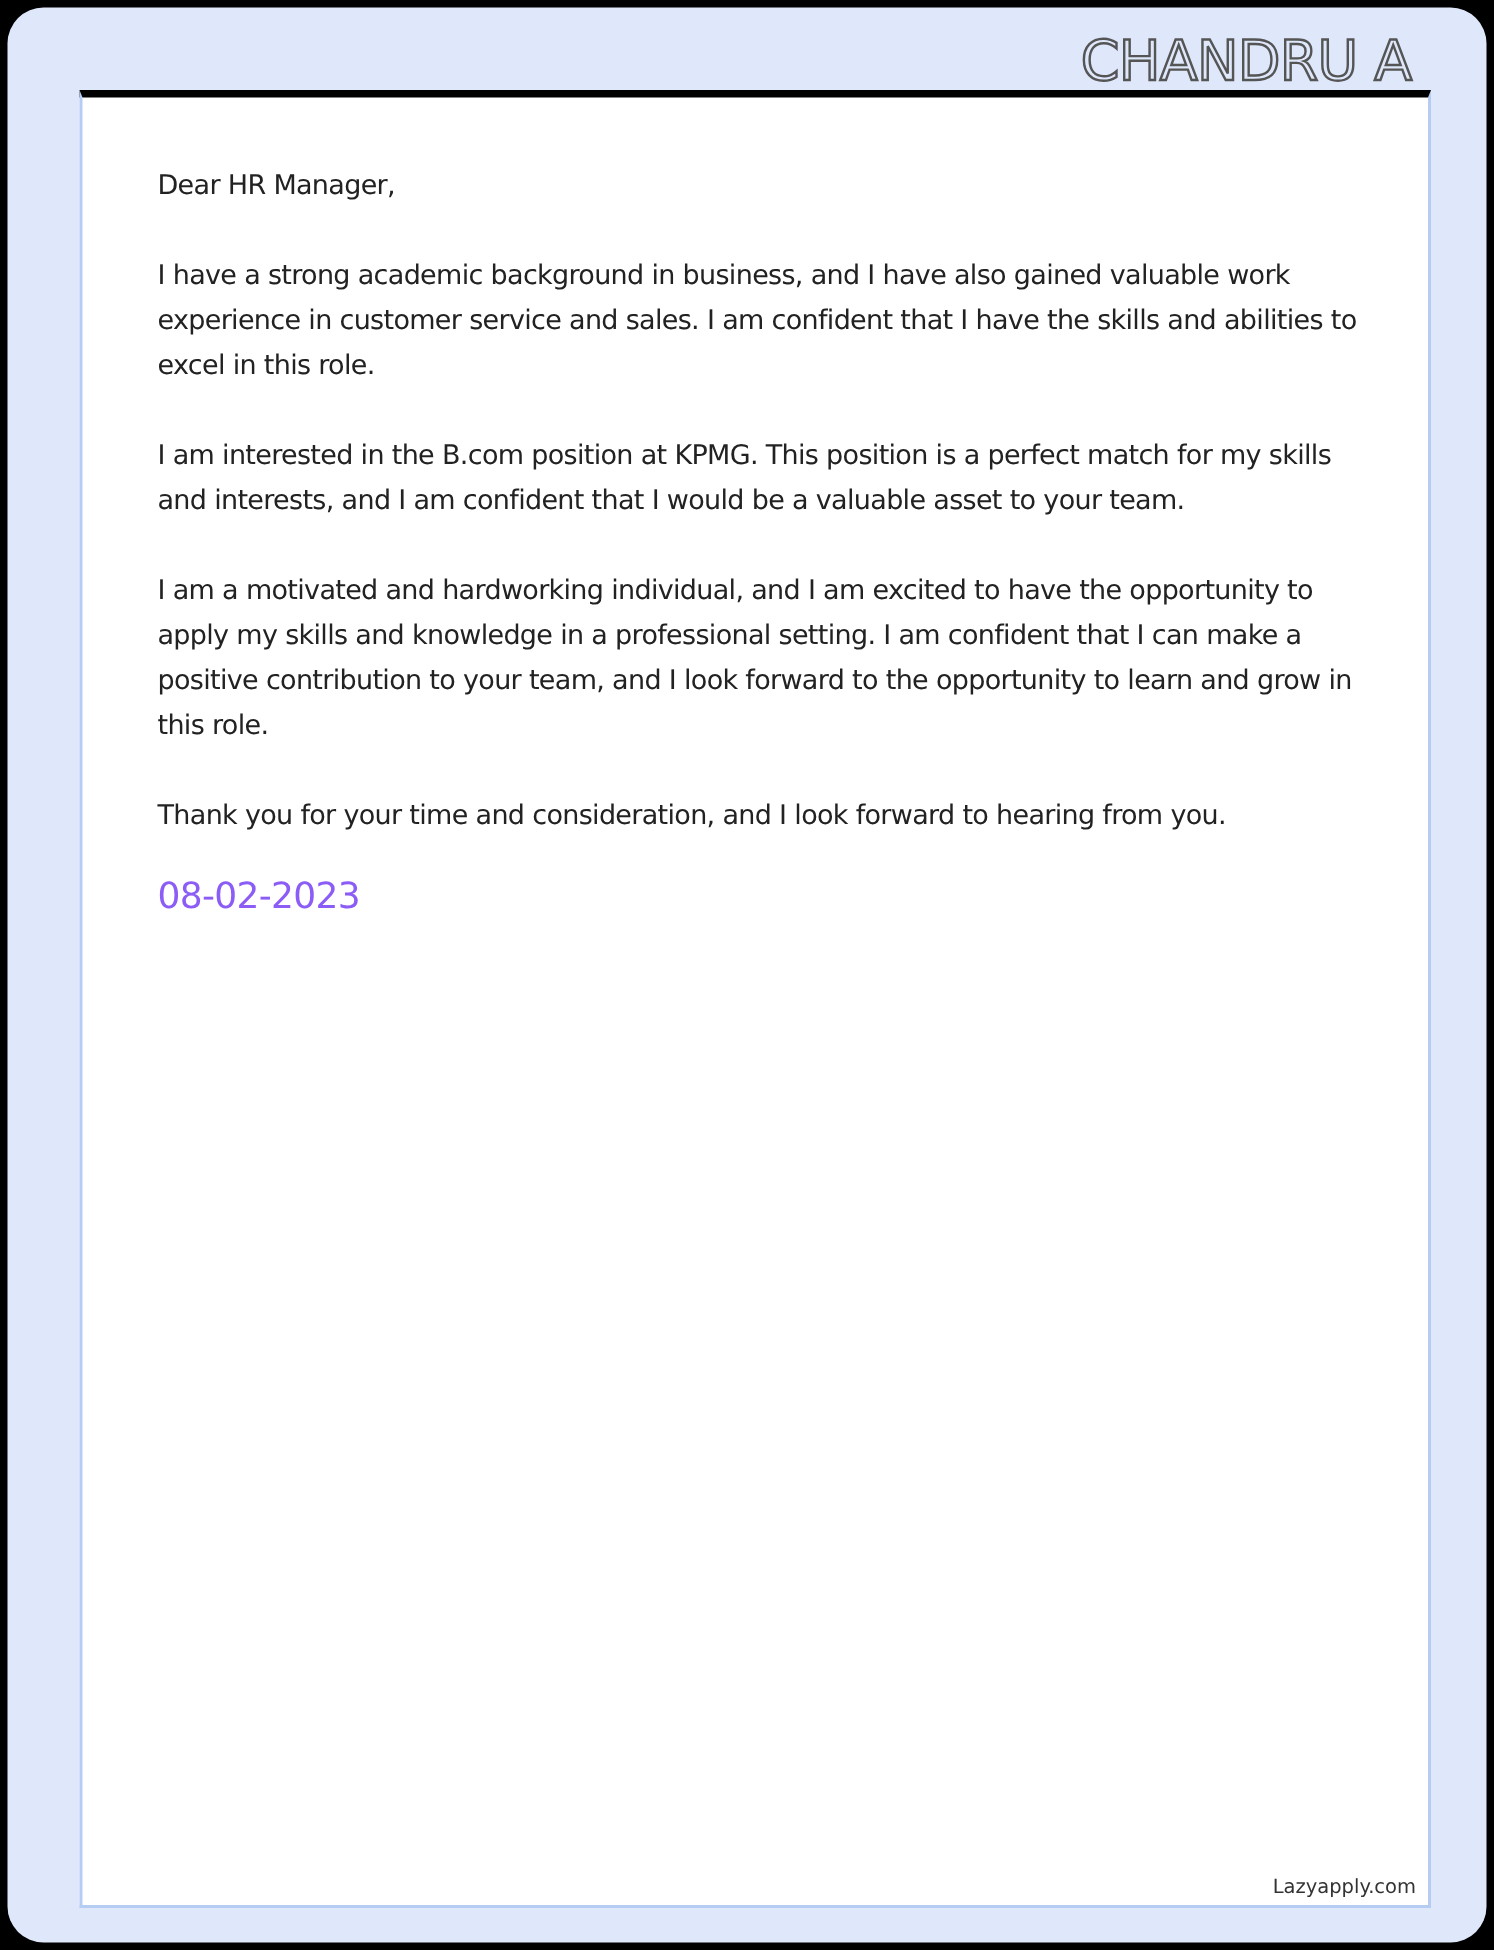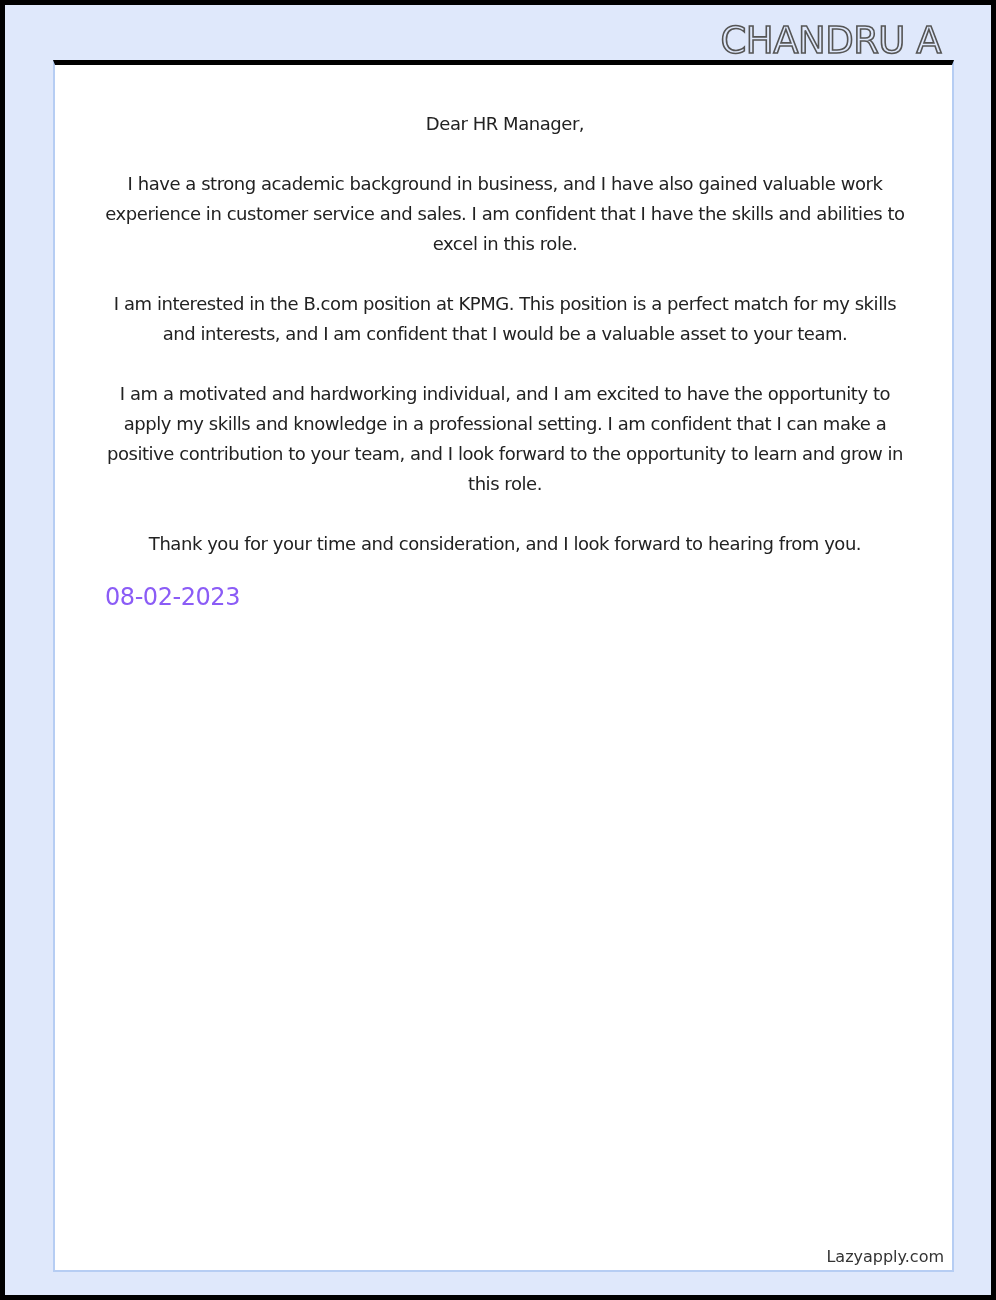--- a/index.html
+++ b/index.html
@@ -8,20 +8,21 @@
       background: #000;
       position: relative;
       overflow: hidden;
       font-family: "DejaVu Sans", sans-serif;
     }
     .frame {
       position: absolute;
       left: 5px; top: 5px;
       width: 986px; height: 1290px;
       background: #dfe8fb;
+      border-radius: 24px;
     }
     .name {
       position: absolute;
       right: 50px; top: 14px;
       font-family: "DejaVu Sans", sans-serif;
       font-size: 37px;
       letter-spacing: -0.5px;
       color: #dfe8fb;
       -webkit-text-stroke: 1.6px #555;
       line-height: 44px;
@@ -36,31 +37,31 @@
     }
     .content {
       position: absolute;
       left: 50px; top: 44px;
       width: 800px;
       color: #222;
       font-size: 18px;
       line-height: 30px;
       letter-spacing: -0.45px;
     }
-    .content p { margin: 0 0 30px 0; text-align: center; }
+    .content p { margin: 0 0 30px 0; }
     .content p.closing { margin-bottom: 23px; }
     .date {
       color: #8b5cf6;
       font-size: 24px;
       line-height: 30px;
     }
     .footer {
       position: absolute;
       right: 8px; bottom: 4px;
-      font-size: 16px;
+      font-size: 13px;
       color: #333;
     }
   </style>
 </head>
 <body>
 
 <div class="frame">
   <div class="name">CHANDRU A</div>
 
   <div class="page">

